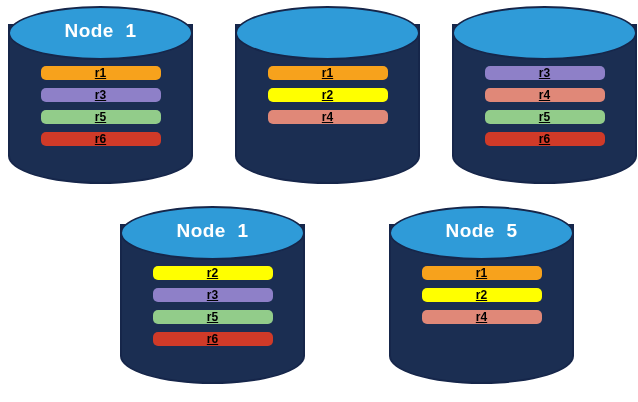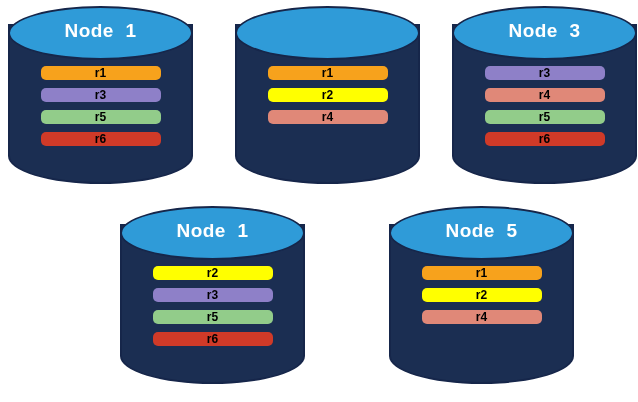--- a/index.html
+++ b/index.html
@@ -70,20 +70,21 @@
   .shards {
     position: absolute;
     left: 0;
     top: 60px;
     width: 185px;
     z-index: 3;
     display: flex;
     flex-direction: column;
     align-items: center;
     gap: 8px;
+    text-decoration: underline;
   }
 
   .shard {
     width: 120px;
     height: 14px;
     border-radius: 5px;
     color: #000000;
     font-size: 12px;
     font-weight: bold;
     line-height: 14px;
@@ -120,21 +121,20 @@
     <div class="shards">
         <div class="shard" style="background: rgb(247, 162, 28);">r1</div>
         <div class="shard" style="background: rgb(255, 255, 0);">r2</div>
         <div class="shard" style="background: rgb(224, 136, 120);">r4</div>
       </div>
   </div>
 
   <div class="node" id="node-3">
     <div class="cyl-body"></div>
     <div class="cyl-top"></div>
-    <div class="node-label">Node  3</div>
     <div class="shards">
         <div class="shard" style="background: rgb(142, 128, 200);">r3</div>
         <div class="shard" style="background: rgb(224, 136, 120);">r4</div>
         <div class="shard" style="background: rgb(146, 204, 138);">r5</div>
         <div class="shard" style="background: rgb(208, 58, 40);">r6</div>
       </div>
   </div>
 
   <div class="node" id="node-4">
     <div class="cyl-body"></div>

